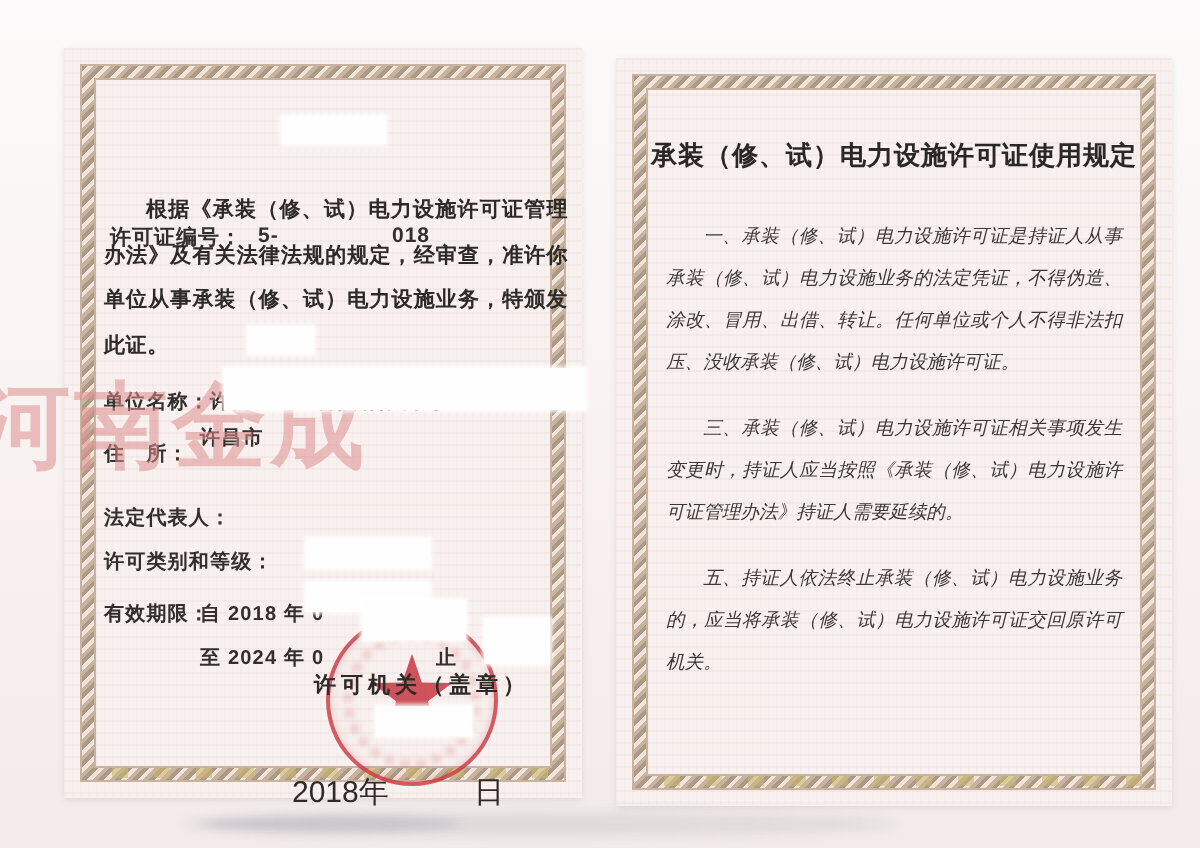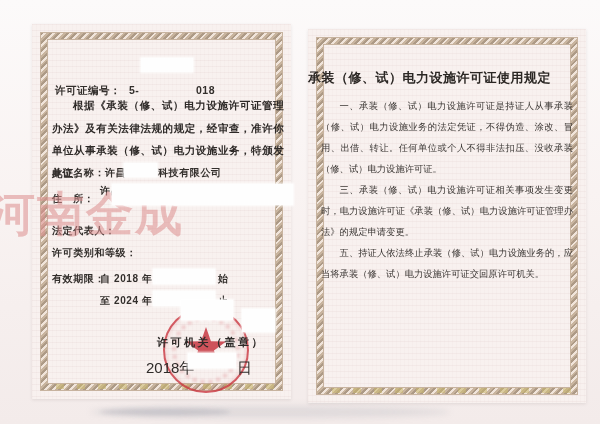--- a/index.html
+++ b/index.html
@@ -22,21 +22,21 @@
   .frame{
     position:absolute;inset:9px;
     border:6px solid transparent;
     border-image:repeating-linear-gradient(135deg,#ad9a86 0 2px,#f0e4da 2px 4px,#c8b49e 4px 6px) 6 repeat;
     box-shadow:0 0 0 1px #c7b39f, inset 0 0 0 1px #c7b39f;
   }
   .frame-gold{
     position:absolute;left:11px;right:11px;bottom:10px;height:5px;
     background:repeating-linear-gradient(90deg, rgba(0,0,0,0) 0 13px, rgba(201,183,110,0.55) 13px 21px);
   }
-  .t{position:absolute;color:#332f2c;white-space:nowrap;}
+  .t{position:absolute;color:#332f2c;white-space:nowrap;margin-top:28px;}
   
   .lic{font-size:10.5px;font-weight:700;letter-spacing:0.5px;}
   .intro{
     position:absolute;left:20px;top:70px;width:232px;
     font-size:10.5px;font-weight:700;line-height:22.5px;
     text-align:justify;text-indent:21px;color:#2e2a28;letter-spacing:0.3px;
   }
   .fld{font-size:10px;font-weight:700;letter-spacing:0.6px;}
   .cat-val{font-size:9.5px;font-weight:700;letter-spacing:0.2px;}
   
@@ -61,29 +61,29 @@
     position:absolute;left:135px;top:335px;width:130px;z-index:4;
     font-size:11px;font-weight:700;letter-spacing:2.5px;
     text-align:right;color:#2e2a28;white-space:nowrap;
   }
   .seal-date{font-size:15px;font-weight:400;color:#2e2a28;z-index:4;}
   
   .wo{position:absolute;background:#fefefe;z-index:5;box-shadow:0 0 2px 1px rgba(255,255,255,0.9);}
   
   .rp-title{
     position:absolute;left:0;top:40px;width:100%;
-    text-align:left;font-size:13px;font-weight:700;
+    text-align:center;font-size:13px;font-weight:700;
     letter-spacing:0.5px;color:#2b2724;
   }
   .rules{
     position:absolute;left:13px;top:67px;width:252px;
     font-size:9.3px;line-height:21px;color:#3b3734;
     text-align:justify;letter-spacing:0px;
   }
-  .rules p{margin:0;text-indent:2em;}
+  .rules p{margin:12px;text-indent:2em;font-style:italic;}
   
   .smudge1{position:absolute;left:90px;top:406px;width:360px;height:12px;background:rgba(140,145,155,0.18);filter:blur(3px);border-radius:50%;}
   .smudge2{position:absolute;left:100px;top:408px;width:130px;height:8px;background:rgba(120,125,140,0.22);filter:blur(2px);border-radius:50%;}
 </style>
 </head>
 <body>
 
 <div id="canvas">
 
   <div class="page page-left">
@@ -115,21 +115,21 @@
   </div>
 
   <div class="page page-right">
     <div class="frame"></div>
     <div class="frame-gold"></div>
 
     <div class="rp-title">承装（修、试）电力设施许可证使用规定</div>
 
     <div class="rules">
       <p>一、承装（修、试）电力设施许可证是持证人从事承装（修、试）电力设施业务的法定凭证，不得伪造、涂改、冒用、出借、转让。任何单位或个人不得非法扣压、没收承装（修、试）电力设施许可证。</p>
-      <p>三、承装（修、试）电力设施许可证相关事项发生变更时，电力设施许可证《承装（修、试）电力设施许可证管理办法》的规定申请变更。</p>
+      <p>三、承装（修、试）电力设施许可证相关事项发生变更时，持证人应当按照《承装（修、试）电力设施许可证管理办法》持证人需要延续的。</p>
       <p>五、持证人依法终止承装（修、试）电力设施业务的，应当将承装（修、试）电力设施许可证交回原许可机关。</p>
     </div>
   </div>
 
   <div class="seal">
     <div class="seal-ring"></div>
     <svg class="seal-star" viewBox="0 0 100 100">
       <polygon points="50,2 61.2,34.6 95.7,35.2 68.1,55.9 78.2,88.8 50,69 21.8,88.8 31.9,55.9 4.3,35.2 38.8,34.6" fill="rgba(196,48,58,0.82)"></polygon>
     </svg>
   </div>

